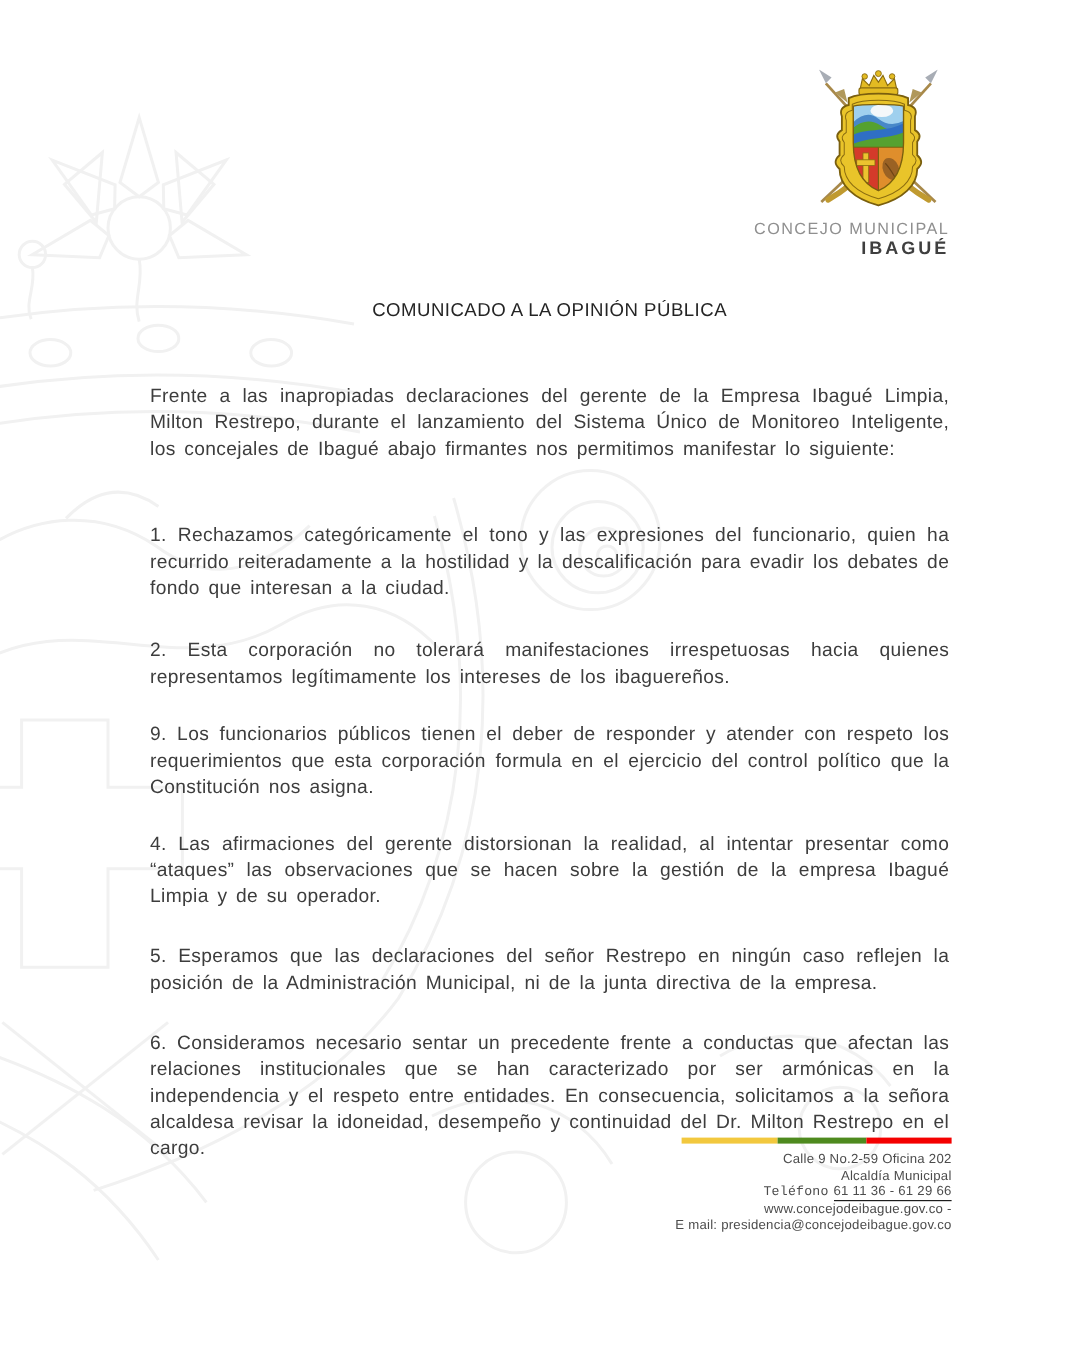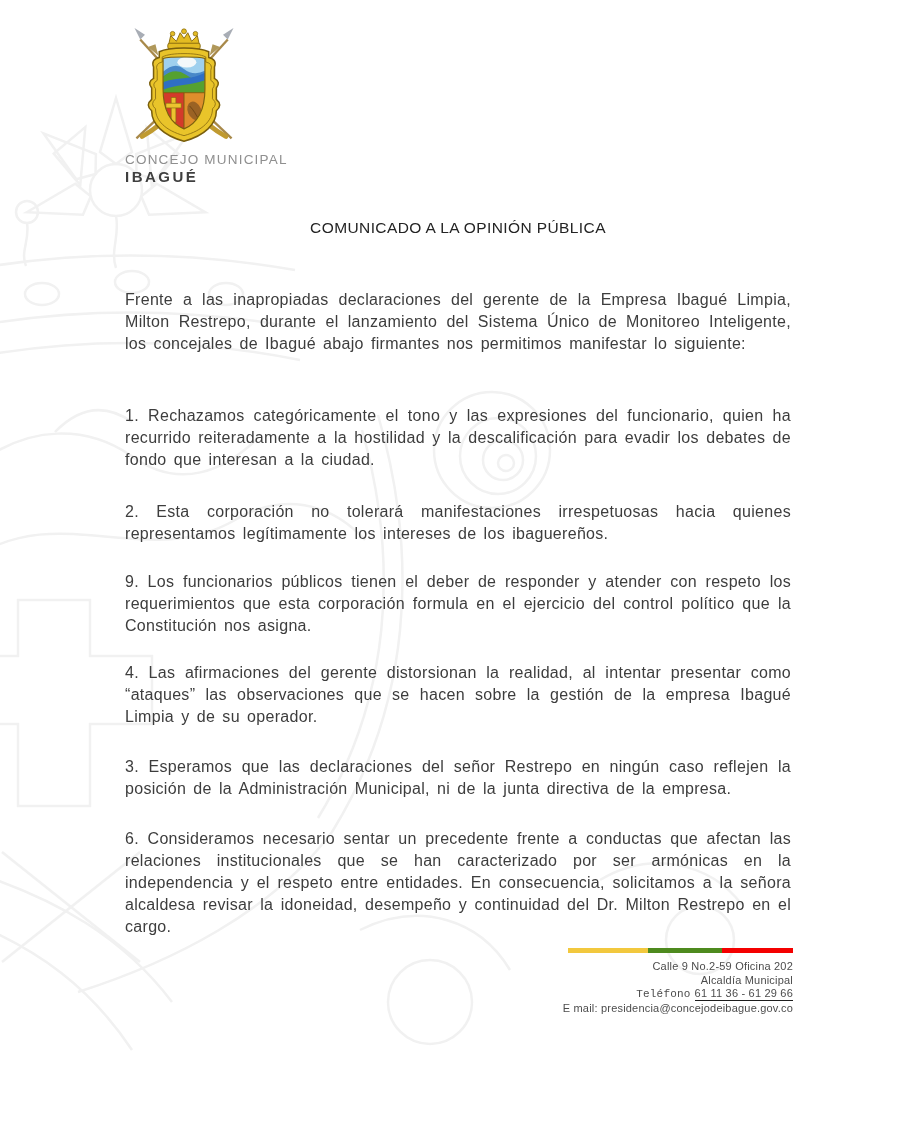--- a/index.html
+++ b/index.html
@@ -5,21 +5,21 @@
   html,body { margin:0; padding:0; background:#ffffff; }
   .page {
     position:relative; width:906px; height:1126px;
     background:#ffffff; overflow:hidden;
     font-family:"Liberation Sans", sans-serif;
   }
   .watermark { position:absolute; left:0; top:0; width:906px; height:1126px; pointer-events:none; }
 
   .content { position:absolute; left:125px; top:0; width:666px; }
 
-  .header { text-align:left; padding-top:28px; }
+  .header { text-align:right; padding-top:58px; }
   .crest { width:118px; height:118px; display:inline-block; }
   .org1 {
     margin-top:2px; font-size:13.5px; letter-spacing:1.2px;
     color:#8f8f8f; font-weight:400;
   }
   .org2 {
     margin-top:1px; font-size:15px; letter-spacing:2.5px;
     color:#3f3f3f; font-weight:700;
   }
 
@@ -163,32 +163,33 @@
     </div>
 
     <h1 class="doc-title">COMUNICADO A LA OPINIÓN PÚBLICA</h1>
 
     <div class="body-text">
       <p class="p-intro">Frente a las inapropiadas declaraciones del gerente de la Empresa Ibagué Limpia, Milton Restrepo, durante el lanzamiento del Sistema Único de Monitoreo Inteligente, los concejales de Ibagué abajo firmantes nos permitimos manifestar lo siguiente:</p>
       <p class="p-1">1. Rechazamos categóricamente el tono y las expresiones del funcionario, quien ha recurrido reiteradamente a la hostilidad y la descalificación para evadir los debates de fondo que interesan a la ciudad.</p>
       <p class="p-2">2. Esta corporación no tolerará manifestaciones irrespetuosas hacia quienes representamos legítimamente los intereses de los ibaguereños.</p>
       <p class="p-3">9. Los funcionarios públicos tienen el deber de responder y atender con respeto los requerimientos que esta corporación formula en el ejercicio del control político que la Constitución nos asigna.</p>
       <p class="p-4">4. Las afirmaciones del gerente distorsionan la realidad, al intentar presentar como “ataques” las observaciones que se hacen sobre la gestión de la empresa Ibagué Limpia y de su operador.</p>
-      <p class="p-5">3. Esperamos que las declaraciones del señor Restrepo en ningún caso reflejen la posición de la Administración Municipal, ni de la junta directiva de la empresa.</p>
+      <p class="p-5">5. Esperamos que las declaraciones del señor Restrepo en ningún caso reflejen la posición de la Administración Municipal, ni de la junta directiva de la empresa.</p>
       <p class="p-6">6. Consideramos necesario sentar un precedente frente a conductas que afectan las relaciones institucionales que se han caracterizado por ser armónicas en la independencia y el respeto entre entidades. En consecuencia, solicitamos a la señora alcaldesa revisar la idoneidad, desempeño y continuidad del Dr. Milton Restrepo en el cargo.</p>
     </div>
   </div>
 
   <div class="footer">
     <div class="tricolor-bar">
       <span class="bar-seg y" style="background-color: rgb(242, 200, 62);"></span>
       <span class="bar-seg g" style="background-color: rgb(78, 138, 30);"></span>
       <span class="bar-seg r" style="background-color: rgb(244, 0, 0);"></span>
     </div>
     <div class="footer-line">Calle 9 No.2-59 Oficina 202</div>
     <div class="footer-line">Alcaldía Municipal</div>
     <div class="footer-line">
       <span class="phone-label">Teléfono</span><span class="phone-underline">61 11 36 - 61 29 66</span>
     </div>
+    <div class="footer-line">www.concejodeibague.gov.co -</div>
     <div class="footer-line">E mail: presidencia@concejodeibague.gov.co</div>
   </div>
 
 </div>
 
 </body></html>

